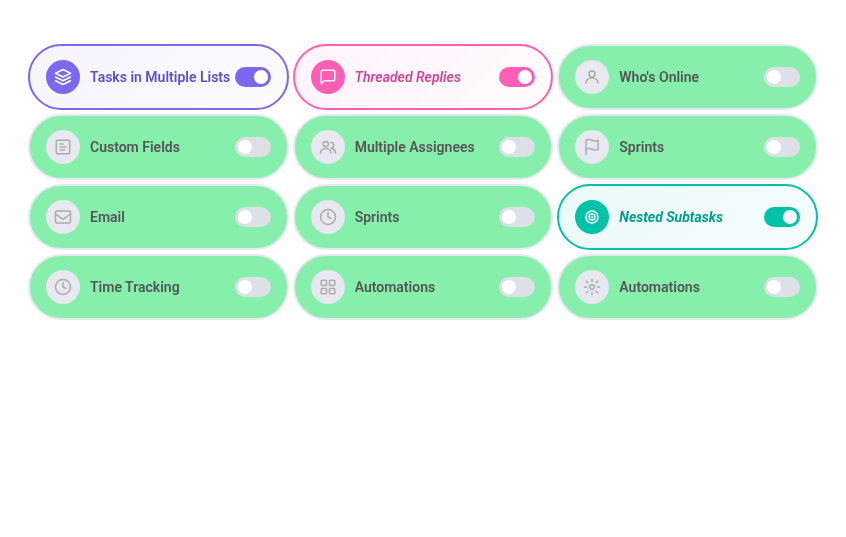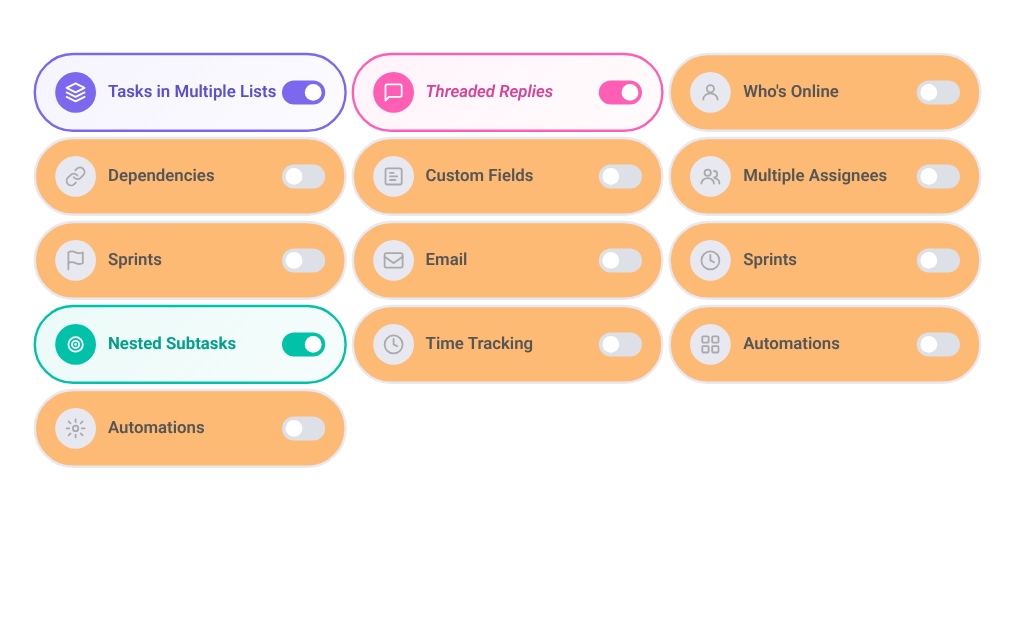--- a/index.html
+++ b/index.html
@@ -22,21 +22,21 @@
       grid-template-columns: repeat(3, 1fr);
       gap: 4px;
     }
     .card {
       display: flex;
       align-items: center;
       justify-content: space-between;
       padding: 14px 16px;
       border-radius: 50px;
       border: 2px solid #e8e8f0;
-      background: #fdba74;
+      background: #86efac;
       cursor: pointer;
     }
     .card-left {
       display: flex;
       align-items: center;
       gap: 10px;
     }
     .icon-wrap {
       width: 34px;
       height: 34px;
@@ -122,20 +122,21 @@
     .card-active-teal {
       border-color: #00c2a8;
       background: linear-gradient(135deg, rgba(0,194,168,0.08) 0%, rgba(0,200,180,0.04) 100%);
     }
     .card-active-teal .icon-wrap {
       background: #00c2a8;
     }
     .card-active-teal .card-label {
       color: #00a08a;
       font-weight: 700;
+      font-style: italic;
     }
   </style>
 </head>
 <body>
 
 <h1></h1>
 
 <div class="grid" id="grid-container">
     <div class="card card-active-purple">
     <div class="card-left">
@@ -161,32 +162,20 @@
   </div>
     <div class="card ">
     <div class="card-left">
       <div class="icon-wrap">
         <svg viewBox="0 0 24 24" fill="none" xmlns="http://www.w3.org/2000/svg">
             <circle cx="12" cy="8" r="4" stroke="#aaa" stroke-width="2"></circle>
             <path d="M4 20c0-4 3.6-7 8-7s8 3 8 7" stroke="#aaa" stroke-width="2" stroke-linecap="round"></path>
           </svg>
       </div>
       <span class="card-label">Who's Online</span>
-    </div>
-    <div class="toggle"></div>
-  </div>
-    <div class="card ">
-    <div class="card-left">
-      <div class="icon-wrap">
-        <svg viewBox="0 0 24 24" fill="none" xmlns="http://www.w3.org/2000/svg">
-            <path d="M10 13a5 5 0 007.54.54l3-3a5 5 0 00-7.07-7.07l-1.72 1.71" stroke="#aaa" stroke-width="2" stroke-linecap="round" stroke-linejoin="round"></path>
-            <path d="M14 11a5 5 0 00-7.54-.54l-3 3a5 5 0 007.07 7.07l1.71-1.71" stroke="#aaa" stroke-width="2" stroke-linecap="round" stroke-linejoin="round"></path>
-          </svg>
-      </div>
-      <span class="card-label">Dependencies</span>
     </div>
     <div class="toggle"></div>
   </div>
     <div class="card ">
     <div class="card-left">
       <div class="icon-wrap">
         <svg viewBox="0 0 24 24" fill="none" xmlns="http://www.w3.org/2000/svg">
             <rect x="3" y="3" width="18" height="18" rx="2" stroke="#aaa" stroke-width="2"></rect>
             <path d="M8 12h8M8 8h4M8 16h6" stroke="#aaa" stroke-width="2" stroke-linecap="round"></path>
           </svg>

